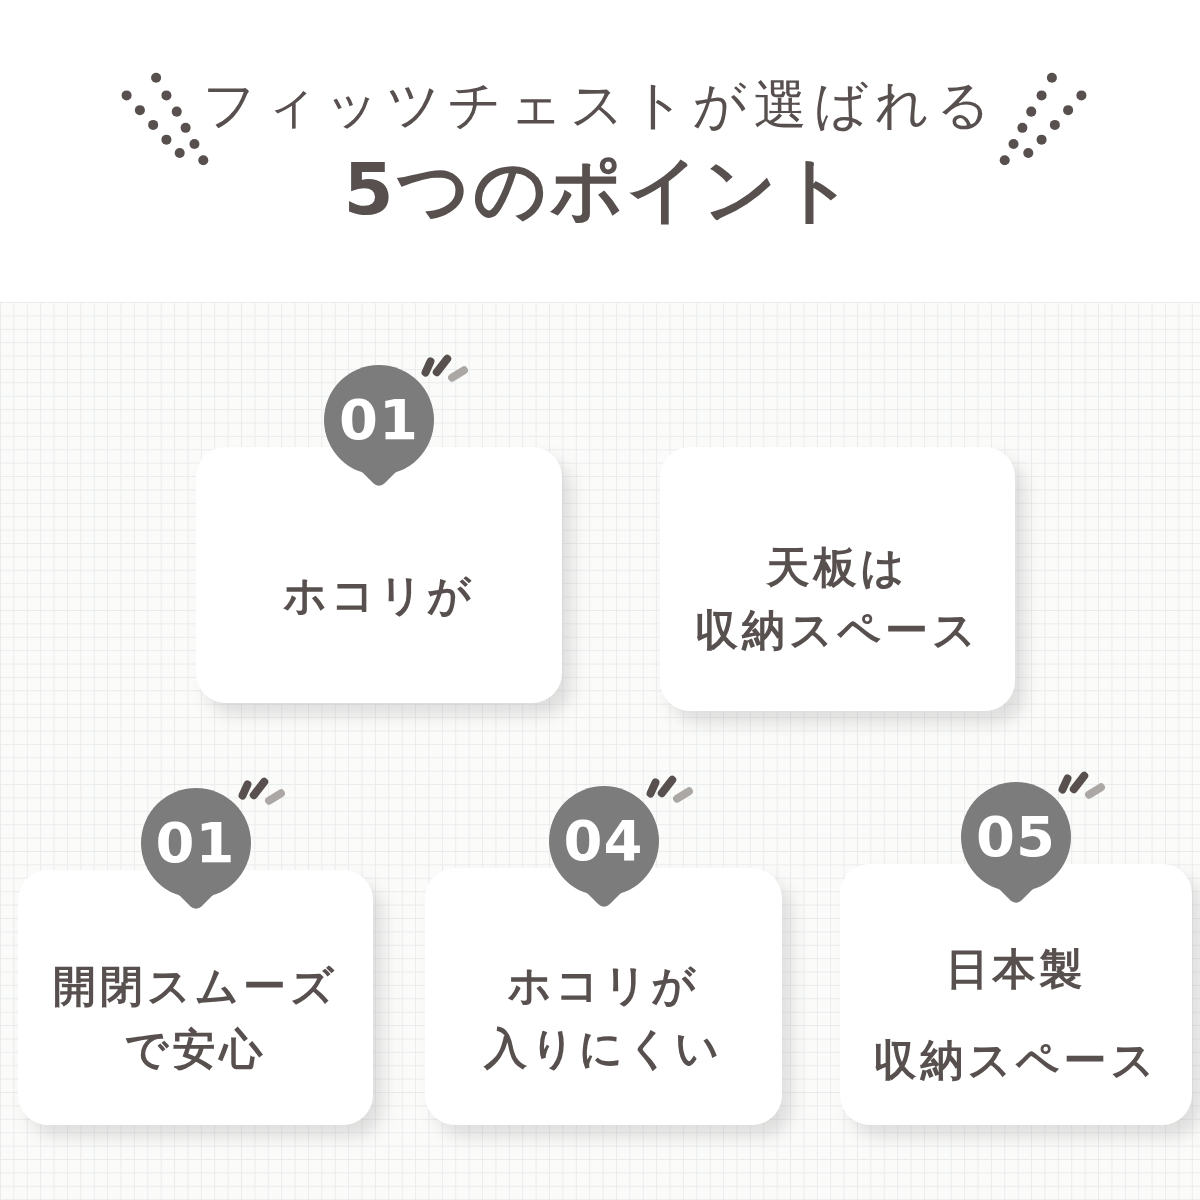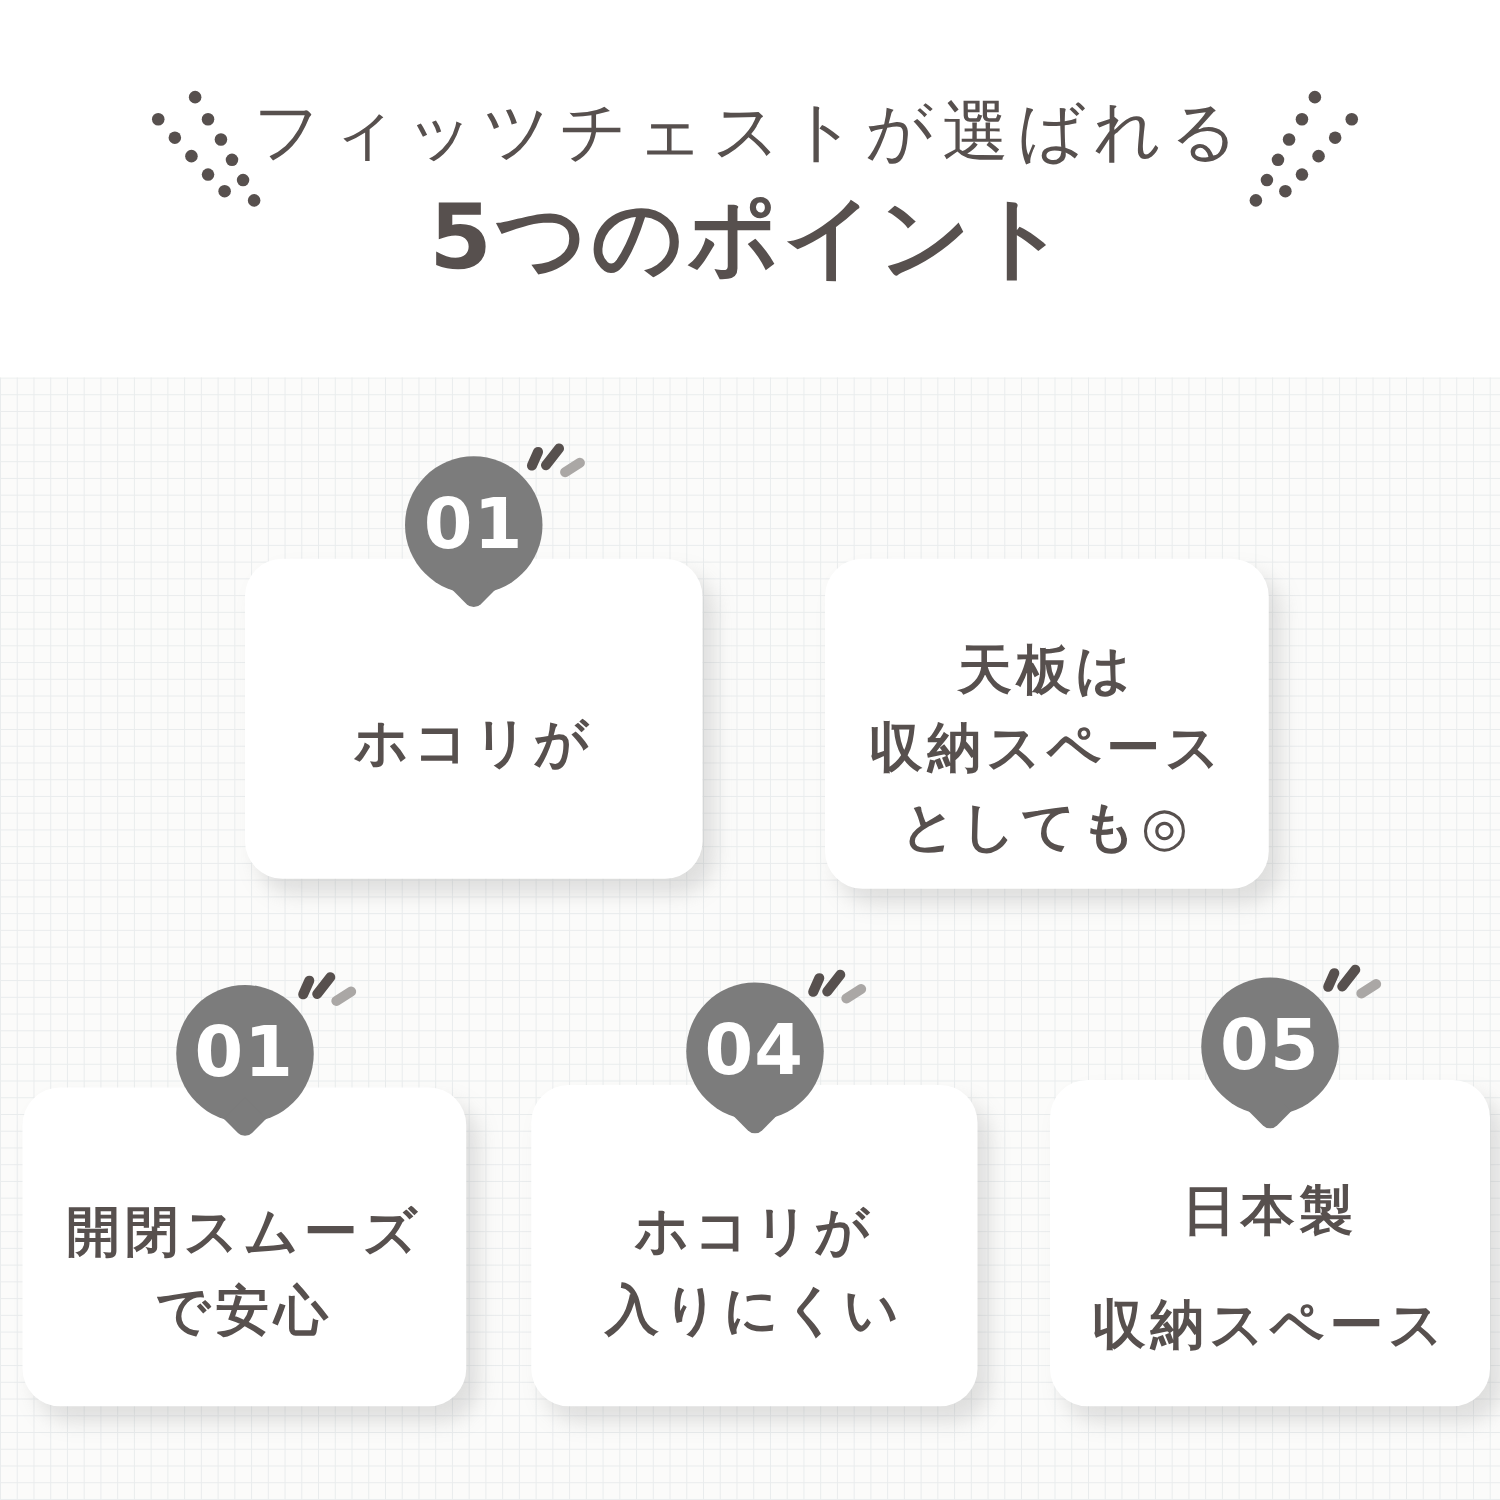--- a/index.html
+++ b/index.html
@@ -119,21 +119,20 @@
             <i></i>
             <i></i>
         </span>
       </div>
       <div class="card-line">ホコリが</div>
     </div>
 
     <div class="card card-2">
       <div class="card-line">天板は</div>
       <div class="card-line">収納スペース</div>
-      <div class="card-line">としても◎</div>
     </div>
 
     <div class="card card-3">
       <div class="badge">
         <span class="badge-num">01</span>
         <span class="accent">
           <i></i>
             <i></i>
             <i></i>
         </span>

